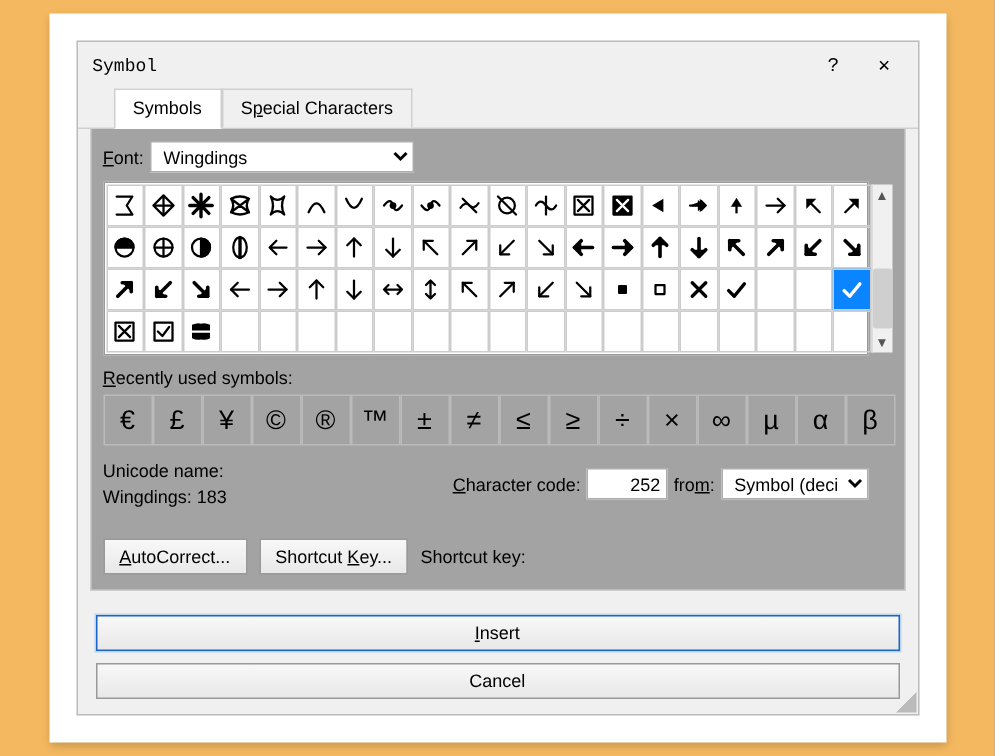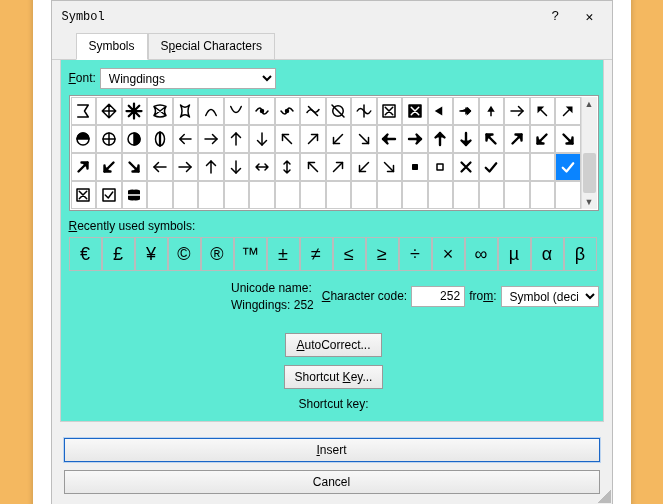--- a/index.html
+++ b/index.html
@@ -53,26 +53,26 @@
     margin-bottom: -1px;
     cursor: pointer;
   }
   .tab.active {
     background: #fff;
     border-bottom: 1px solid #fff;
     position: relative;
     z-index: 1;
   }
   .content {
-    background: #5eead4;
+    background: #a3a3a3;
     border-left: 1px solid #cfcfcf;
     border-right: 1px solid #cfcfcf;
     border-bottom: 1px solid #cfcfcf;
     margin: 0 8px 8px 8px;
-    padding: 8px 4px 10px 8px;
+    padding: 8px 24px 10px 8px;
   }
   .row { display: flex; align-items: center; gap: 4px; margin-bottom: 6px; }
   select, input[type=text] {
     font-family: inherit;
     font-size: 12px;
     border: 1px solid #adadad;
     background: #fff;
     padding: 2px 4px;
     height: 21px;
   }
@@ -121,38 +121,38 @@
   .recent-grid {
     display: grid;
     grid-template-columns: repeat(16, 33px);
     grid-auto-rows: 34px;
     border: 0;
     margin-bottom: 10px;
   }
   .recent-grid .sym { font-size: 18px; border:1px solid #bbb; }
   .lower {
     display: flex;
-    justify-content: flex-end;
+    justify-content: space-between;
     gap: 8px;
     margin-bottom: 21px;
   }
   .lower .left { display:flex; flex-direction:column; gap:3px; }
   .lower .right { display:flex; align-items:center; gap:4px; }
   .code-input { width: 54px; text-align: right; }
   .from-select { width: 98px; }
   .btn {
     font-family: inherit;
     font-size: 12px;
     border: 1px solid #999;
     background: linear-gradient(#f8f8f8,#e8e8e8);
     padding: 4px 10px;
     cursor: pointer;
     min-width: 70px;
   }
-  .btn-row { display:flex; gap:8px; align-items:center;flex-direction:column; }
+  .btn-row { display:flex; gap:8px; align-items:center; }
   .footer {
     display:flex;
     justify-content:flex-end;
     gap:8px;
     padding: 8px 12px 10px;
     flex-direction: column;
   }
   .btn.primary {
     border: 1.5px solid #1a66c7;
     outline: 1px solid #bcd4f0;
@@ -590,21 +590,21 @@
           <div class="sym">×</div>
           <div class="sym">∞</div>
           <div class="sym">µ</div>
           <div class="sym">α</div>
           <div class="sym">β</div>
         </div>
 
     <div class="lower">
       <div class="left">
         <span>Unicode name:</span>
-        <span>Wingdings: 252</span>
+        <span>Wingdings: 183</span>
       </div>
       <div class="right">
         <span><u>C</u>haracter code:</span>
         <input type="text" class="code-input" value="252" style="">
         <span>fro<u>m</u>:</span>
         <select class="from-select">
           <option>Symbol (decimal)</option>
         </select>
       </div>
     </div>

